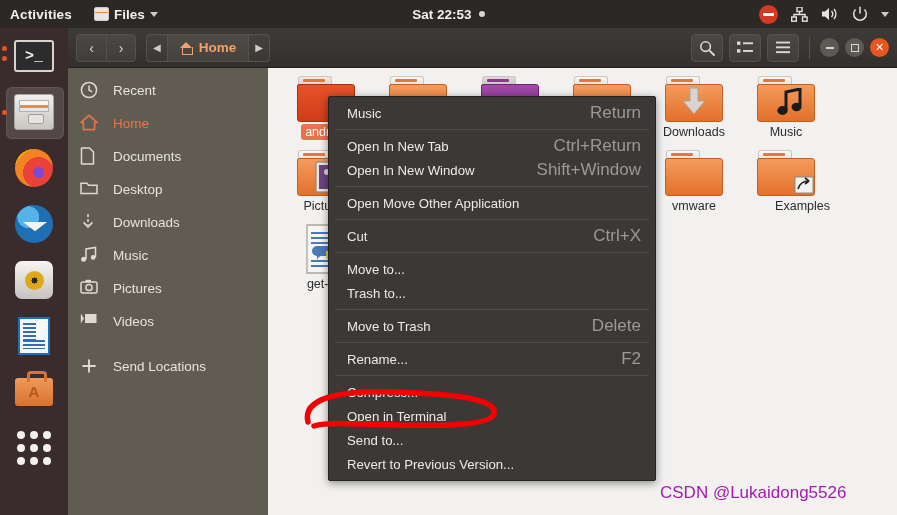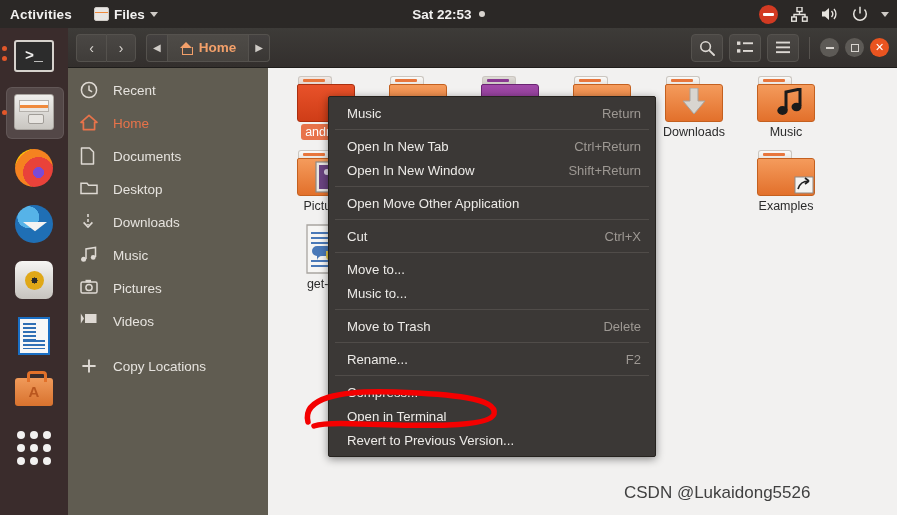--- a/index.html
+++ b/index.html
@@ -151,29 +151,29 @@
   .folder.purple .tab::after{ background:#8a3a92; }
 
   
   #ctxmenu {
     position:absolute; left:328px; top:96px; width:328px;
     background:#3b3836; border:1px solid #26231f; border-radius:2px;
     box-shadow:0 2px 9px rgba(0,0,0,.45); z-index:50; padding:4px 0;
   }
   .mi { height:24px; display:flex; align-items:center; padding:0 14px 0 18px;
     color:#eceae7; font-size:13.2px; white-space:nowrap; }
-  .mi .accel { margin-left:auto; color:#9d9893; font-size:13px; padding-left:20px; }
+  .mi .accel { margin-left:auto; color:#9d9893; font-size:17px; padding-left:20px; }
   .msep { height:1px; background:#504c49; margin:4px 6px; }
 
   
   #annot { position:absolute; left:300px; top:380px; z-index:80; pointer-events:none; }
 
   
-  #watermark { position:absolute; left:624px; top:483px; z-index:90;
-    font-size:17px; color:#404040; white-space:nowrap; pointer-events:none;
+  #watermark { position:absolute; left:660px; top:483px; z-index:90;
+    font-size:17px; color:#a21caf; white-space:nowrap; pointer-events:none;
     font-family:"Liberation Sans",sans-serif; }
 </style>
 </head>
 <body>
 
 <div id="screen">
 
   <div id="topbar">
     <div id="activities">Activities</div>
     <div id="app-menu">
@@ -370,21 +370,21 @@
           </span>
           <span class="sname">Videos</span>
         </div>
         <div class="side-gap"></div>
         <div class="side-item">
           <span class="sico">
             <svg width="18" height="18" viewBox="0 0 18 18">
                 <path d="M9 2.4 V15.6 M2.4 9 H15.6" stroke="#ded9d3" stroke-width="1.9"></path>
               </svg>
           </span>
-          <span class="sname">Copy Locations</span>
+          <span class="sname">Send Locations</span>
         </div>
       </div>
 
       <div id="files">
 
         <div class="fitem" style="left:10px; top:8px;">
           <div class="folder red">
             <span class="tab"></span>
               <span class="bdy"></span>
           </div>
@@ -446,22 +446,29 @@
               <span class="bdy"></span>
             <svg style="position:absolute;left:18px;top:11px;" width="38" height="32" viewBox="0 0 38 32">
               <rect x="1" y="1" width="36" height="30" fill="#e9e6e2" stroke="#8e8a85" stroke-width="1.2"></rect>
               <rect x="4" y="4" width="30" height="24" fill="#6a4380"></rect>
               <circle cx="12" cy="11" r="3" fill="#e0d8e6"></circle>
             </svg>
           </div>
           <span class="fname">Pictures</span>
         </div>
 
-
-        <div class="fitem" style="left:470px; top:82px;">
+        <div class="fitem" style="left:378px; top:82px;">
+          <div class="folder">
+            <span class="tab"></span>
+              <span class="bdy"></span>
+          </div>
+          <span class="fname">vmware</span>
+        </div>
+
+        <div class="fitem" style="left:470px; top:82px;text-align:right;">
           <div class="folder">
             <span class="tab"></span>
               <span class="bdy"></span>
             <svg style="position:absolute;right:1px;bottom:2px;" width="20" height="18" viewBox="0 0 20 18">
               <rect x="1" y="1" width="18" height="16" fill="#f4f3f1" stroke="#8e8a85" stroke-width="1"></rect>
               <path d="M4 13 C6 6 11 5 15 5 M15 5 L11 2 M15 5 L11 8" fill="none" stroke="#222" stroke-width="1.7"></path>
             </svg>
           </div>
           <span class="fname">Examples</span>
         </div>
@@ -489,54 +496,57 @@
       <span>Music</span>
       <span class="accel">Return</span>
     </div>
     <div class="msep"></div>
     <div class="mi">
       <span>Open In New Tab</span>
       <span class="accel">Ctrl+Return</span>
     </div>
     <div class="mi">
       <span>Open In New Window</span>
-      <span class="accel">Shift+Return</span>
+      <span class="accel">Shift+Window</span>
     </div>
     <div class="msep"></div>
     <div class="mi">
       <span>Open Move Other Application</span>
     </div>
     <div class="msep"></div>
     <div class="mi">
       <span>Cut</span>
       <span class="accel">Ctrl+X</span>
     </div>
     <div class="msep"></div>
     <div class="mi">
       <span>Move to...</span>
     </div>
     <div class="mi">
-      <span>Music to...</span>
+      <span>Trash to...</span>
     </div>
     <div class="msep"></div>
     <div class="mi">
       <span>Move to Trash</span>
       <span class="accel">Delete</span>
     </div>
     <div class="msep"></div>
     <div class="mi">
       <span>Rename...</span>
       <span class="accel">F2</span>
     </div>
     <div class="msep"></div>
     <div class="mi">
       <span>Compress...</span>
     </div>
     <div class="mi">
       <span>Open in Terminal</span>
+    </div>
+    <div class="mi">
+      <span>Send to...</span>
     </div>
     <div class="mi">
       <span>Revert to Previous Version...</span>
     </div>
 
   </div>
 
   <svg id="annot" width="220" height="60" viewBox="0 0 220 60">
     <path d="M8 42 C2 18, 40 10, 95 12 C150 14, 198 18, 194 34 C190 48, 120 46, 60 44 C38 43, 20 44, 14 46" fill="none" stroke="#f40000" stroke-width="5.5" stroke-linecap="round"></path>
   </svg>

